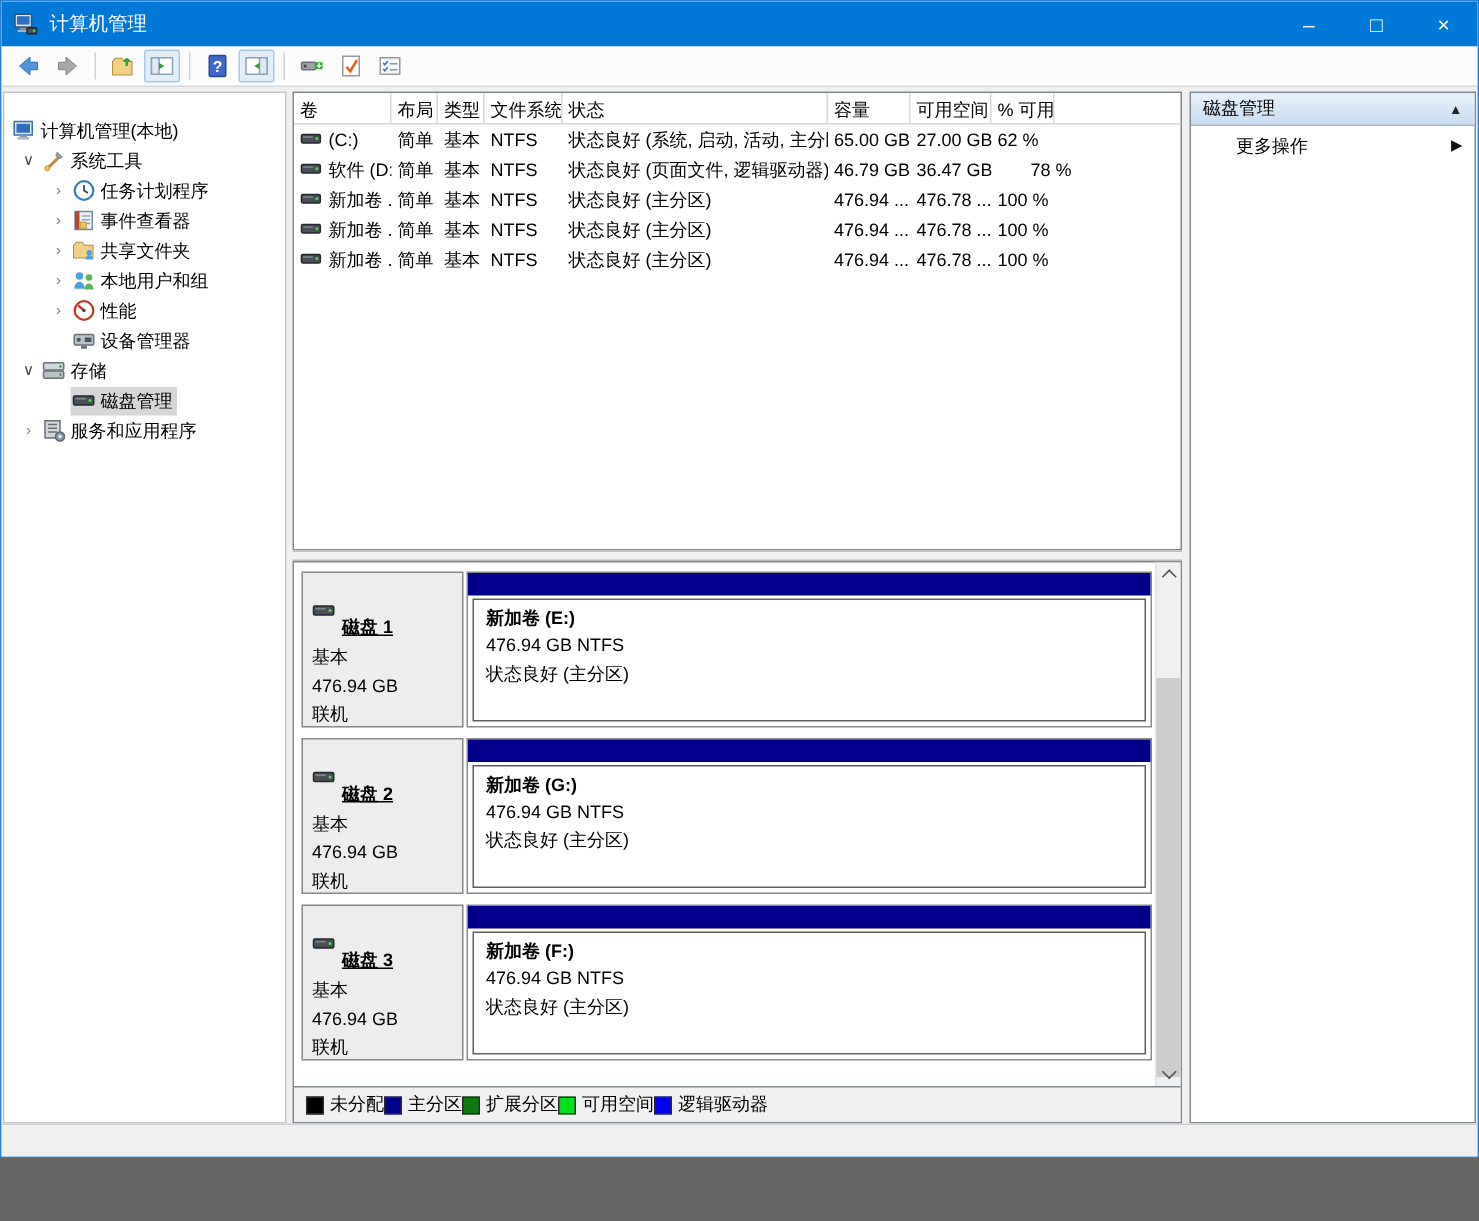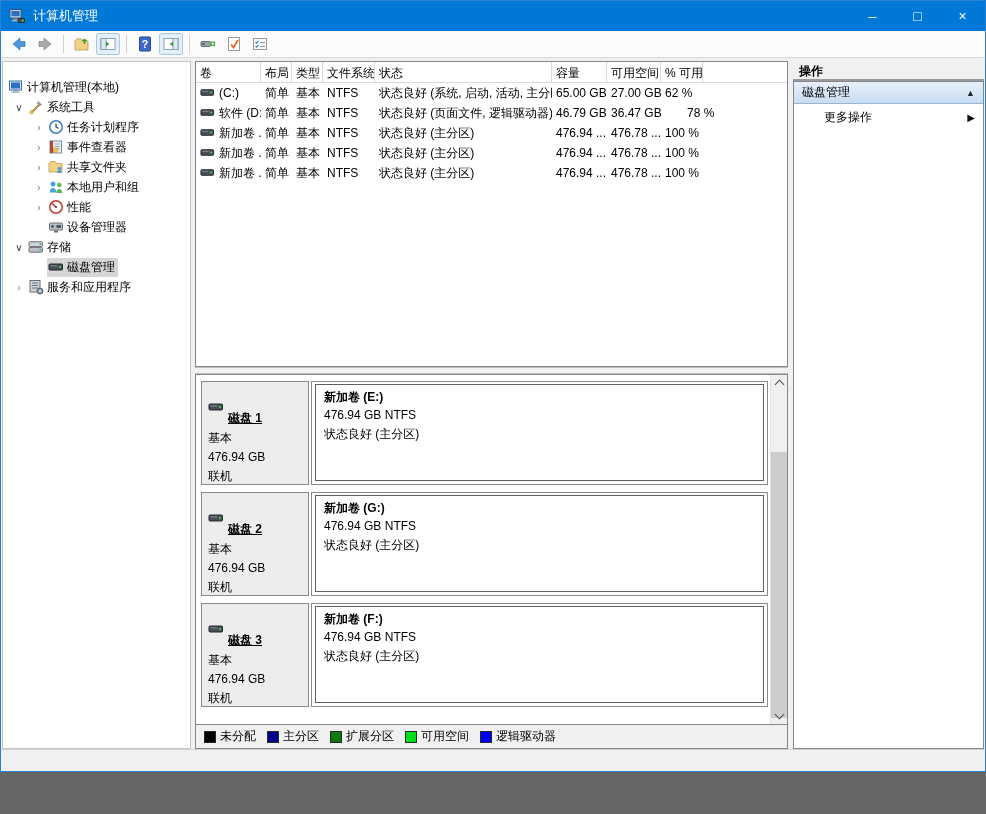--- a/index.html
+++ b/index.html
@@ -52,37 +52,37 @@
 
   
   .disk-pane { flex:1; background:#fff; border:1px solid #828790; display:flex; flex-direction:column; min-height:0; }
   .disk-body { flex:1; display:flex; min-height:0; }
   .disk-content { flex:1; padding-top:6px; overflow:hidden; }
   .disk-row { display:flex; height:104px; margin:0 2px 7px 5px; }
   .disk-info { width:108px; flex:none; background:#ededed; border:1px solid #8a8a8a; padding:4px 6px; }
   .d-title { display:flex; align-items:center; gap:4px; margin-bottom:2px; }
   .d-title .nm { font-weight:bold; font-size:12px; text-decoration:underline;margin-top:24px; }
   .d-line { font-size:12px; line-height:19px; }
-  .disk-vol { flex:1; border:1px solid #8a8a8a; margin-left:2px; background:#fff; display:flex; flex-direction:row; }
+  .disk-vol { flex:1; border:1px solid #8a8a8a; margin-left:2px; background:#fff; display:flex; flex-direction:column; }
   .v-strip { height:15px; flex:none; }
   .v-inner { flex:1; margin:2px 3px 3px 3px; border:1px solid #5f5f5f; padding:3px 8px; }
   .v-inner .v1 { font-weight:bold; font-size:12px; line-height:18px; }
   .v-inner .v2, .v-inner .v3 { font-size:12px; line-height:19px; }
 
   
   .vscroll { width:17px; flex:none; background:#f0f0f0; border-left:1px solid #e2e2e2; display:flex; flex-direction:column; align-items:center; }
   .sb-btn { height:15px; width:100%; display:flex; align-items:center; justify-content:center; flex:none; }
   .chev { width:7px; height:7px; border-left:1.5px solid #505050; border-bottom:1.5px solid #505050; }
   .chev.up { transform:rotate(135deg); margin-top:4px; }
   .chev.down { transform:rotate(-45deg); margin-bottom:4px; }
   .sb-track { flex:1; width:100%; position:relative; }
   .sb-thumb { position:absolute; left:0; width:100%; top:62px; height:266px; background:#cdcdcd; }
 
   
-  .legend { height:24px; flex:none; border-top:1px solid #828790; background:#f0f0f0; display:flex; align-items:center; padding-left:8px; gap:11px; }
+  .legend { height:24px; flex:none; border-top:1px solid #828790; background:#f0f0f0; display:flex; align-items:center; padding-left:8px; }
   .lg-item { display:flex; align-items:center; gap:4px; font-size:12px; }
   .lg-sq { width:12px; height:12px; border:1px solid #2a2a2a; }
 
   
   .actions { width:191px; flex:none; display:flex; flex-direction:column; }
   .act-title { height:20px; padding:2px 6px; font-weight:bold; font-size:12px; border-bottom:2px solid #9a9a9a; }
   .act-box { flex:1; background:#fff; border:1px solid #828790; display:flex; flex-direction:column; }
   .act-sec { height:22px; background:linear-gradient(#e7f1fb,#c9ddf1); border-bottom:1px solid #9ab5d2; display:flex; align-items:center; padding:0 8px; }
   .act-sec .lbl { flex:1; font-size:12px; }
   .act-sec .tri { font-size:9px; color:#222; }
@@ -572,21 +572,20 @@
             </span>
             <span class="lg-item">
               <span class="lg-sq" style="background: rgb(0, 0, 240);"></span>
               <span>逻辑驱动器</span>
             </span>
           </div>
       </div>
     </div>
 
     <div class="actions">
-      <div class="act-title">操作</div>
       <div class="act-box">
         <div class="act-sec">
           <span class="lbl">磁盘管理</span>
           <span class="tri">▲</span>
         </div>
         <div class="act-more">
           <span class="lbl">更多操作</span>
           <span class="tri">▶</span>
         </div>
       </div>

